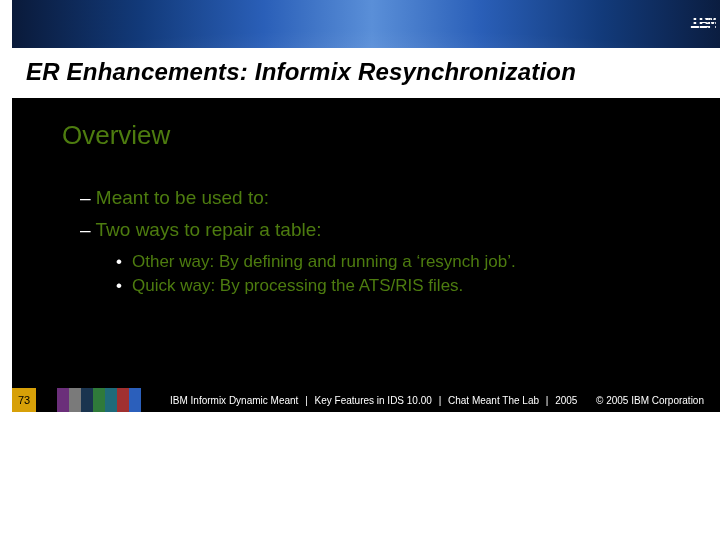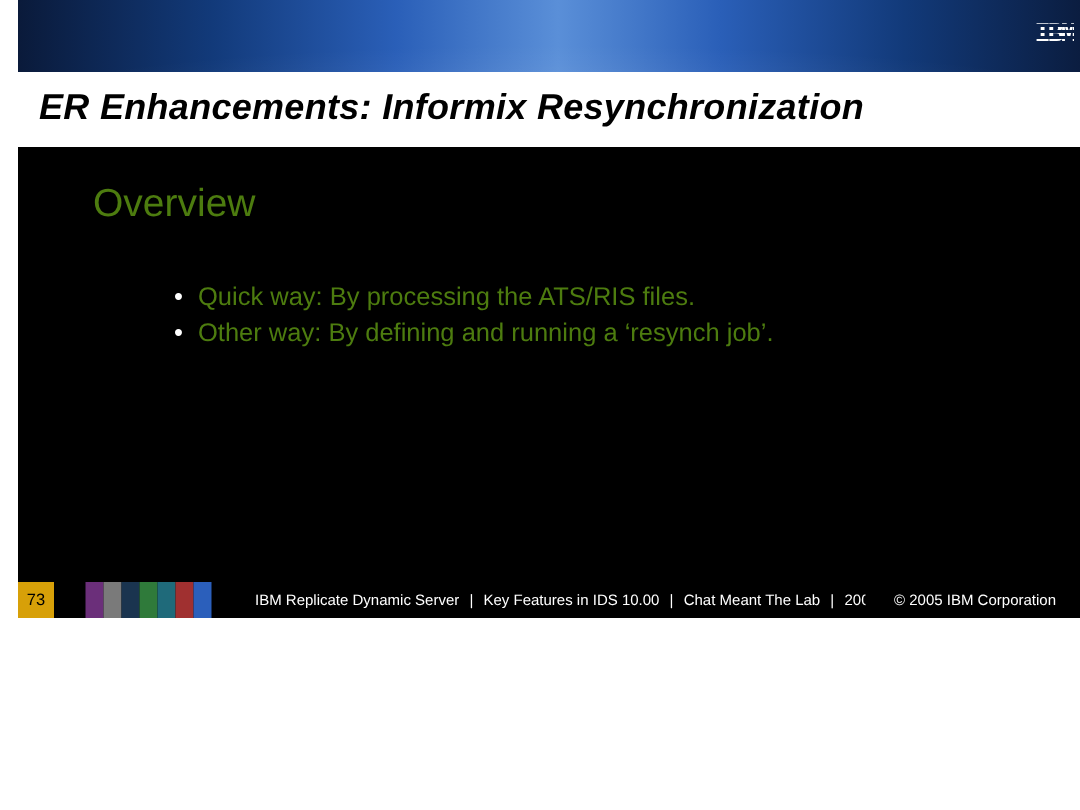--- a/index.html
+++ b/index.html
@@ -128,40 +128,42 @@
   <div class="banner">
     <div class="banner-curve"></div>
     <span class="logo-text">IBM</span>
   </div>
 
   <div class="title-band">ER Enhancements: Informix Resynchronization</div>
 
   <div class="body">
     <div class="overview">Overview</div>
 
+    <div class="dash-item"><span>Meant to be used to:</span></div>
 
+    <div class="dash-item"><span>Two ways to repair a table:</span></div>
     <div class="bullets">
+      <div class="bullet">Other way: By defining and running a ‘resynch job’.</div>
       <div class="bullet">Quick way: By processing the ATS/RIS files.</div>
-      <div class="bullet">Other way: By defining and running a ‘resynch job’.</div>
     </div>
   </div>
 
   <div class="footer">
     <div class="pagebox">73</div>
     <div class="stripes">
       <div class="s-purple"></div>
       <div class="s-grey"></div>
       <div class="s-navy"></div>
       <div class="s-green"></div>
       <div class="s-teal"></div>
       <div class="s-red"></div>
       <div class="s-blue"></div>
     </div>
     <div class="crumbs">
-      <span>IBM Replicate Dynamic Server</span>
+      <span>IBM Informix Dynamic Meant</span>
       <span class="sep">|</span>
       <span>Key Features in IDS 10.00</span>
       <span class="sep">|</span>
       <span>Chat Meant The Lab</span>
       <span class="sep">|</span>
       <span>2005-12-06</span>
     </div>
     <div class="copyright">© 2005 IBM Corporation</div>
   </div>
 

